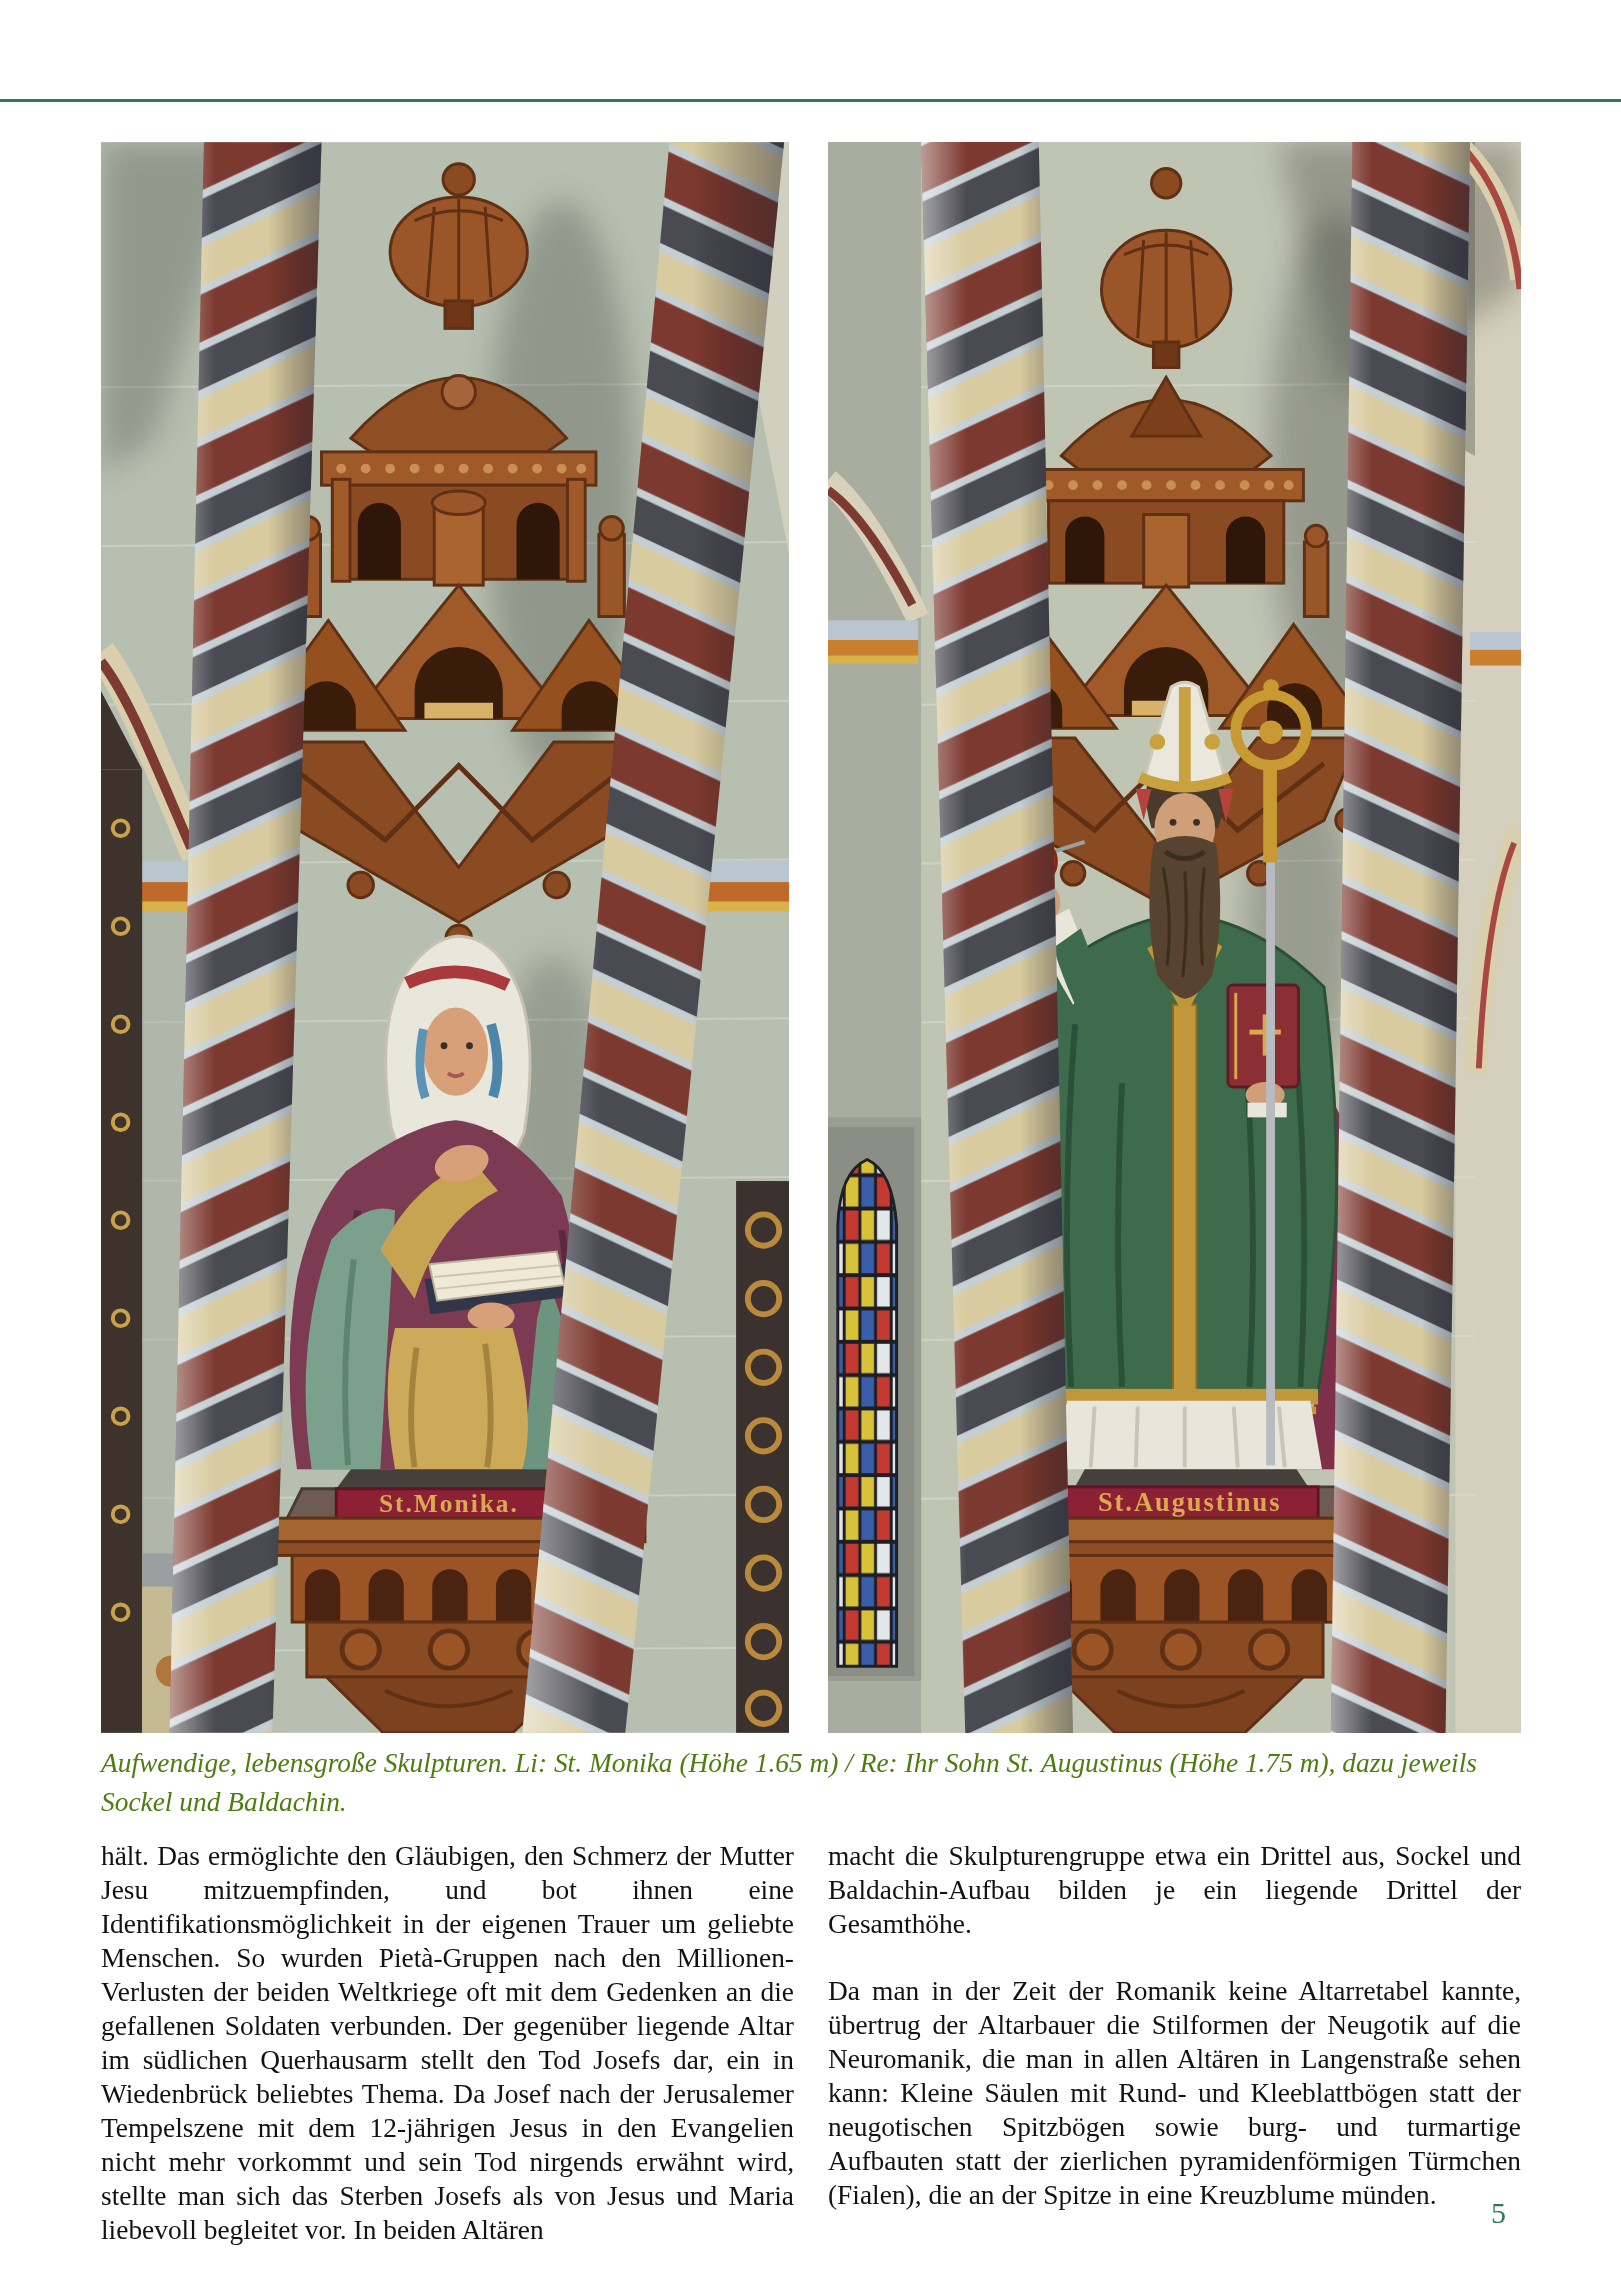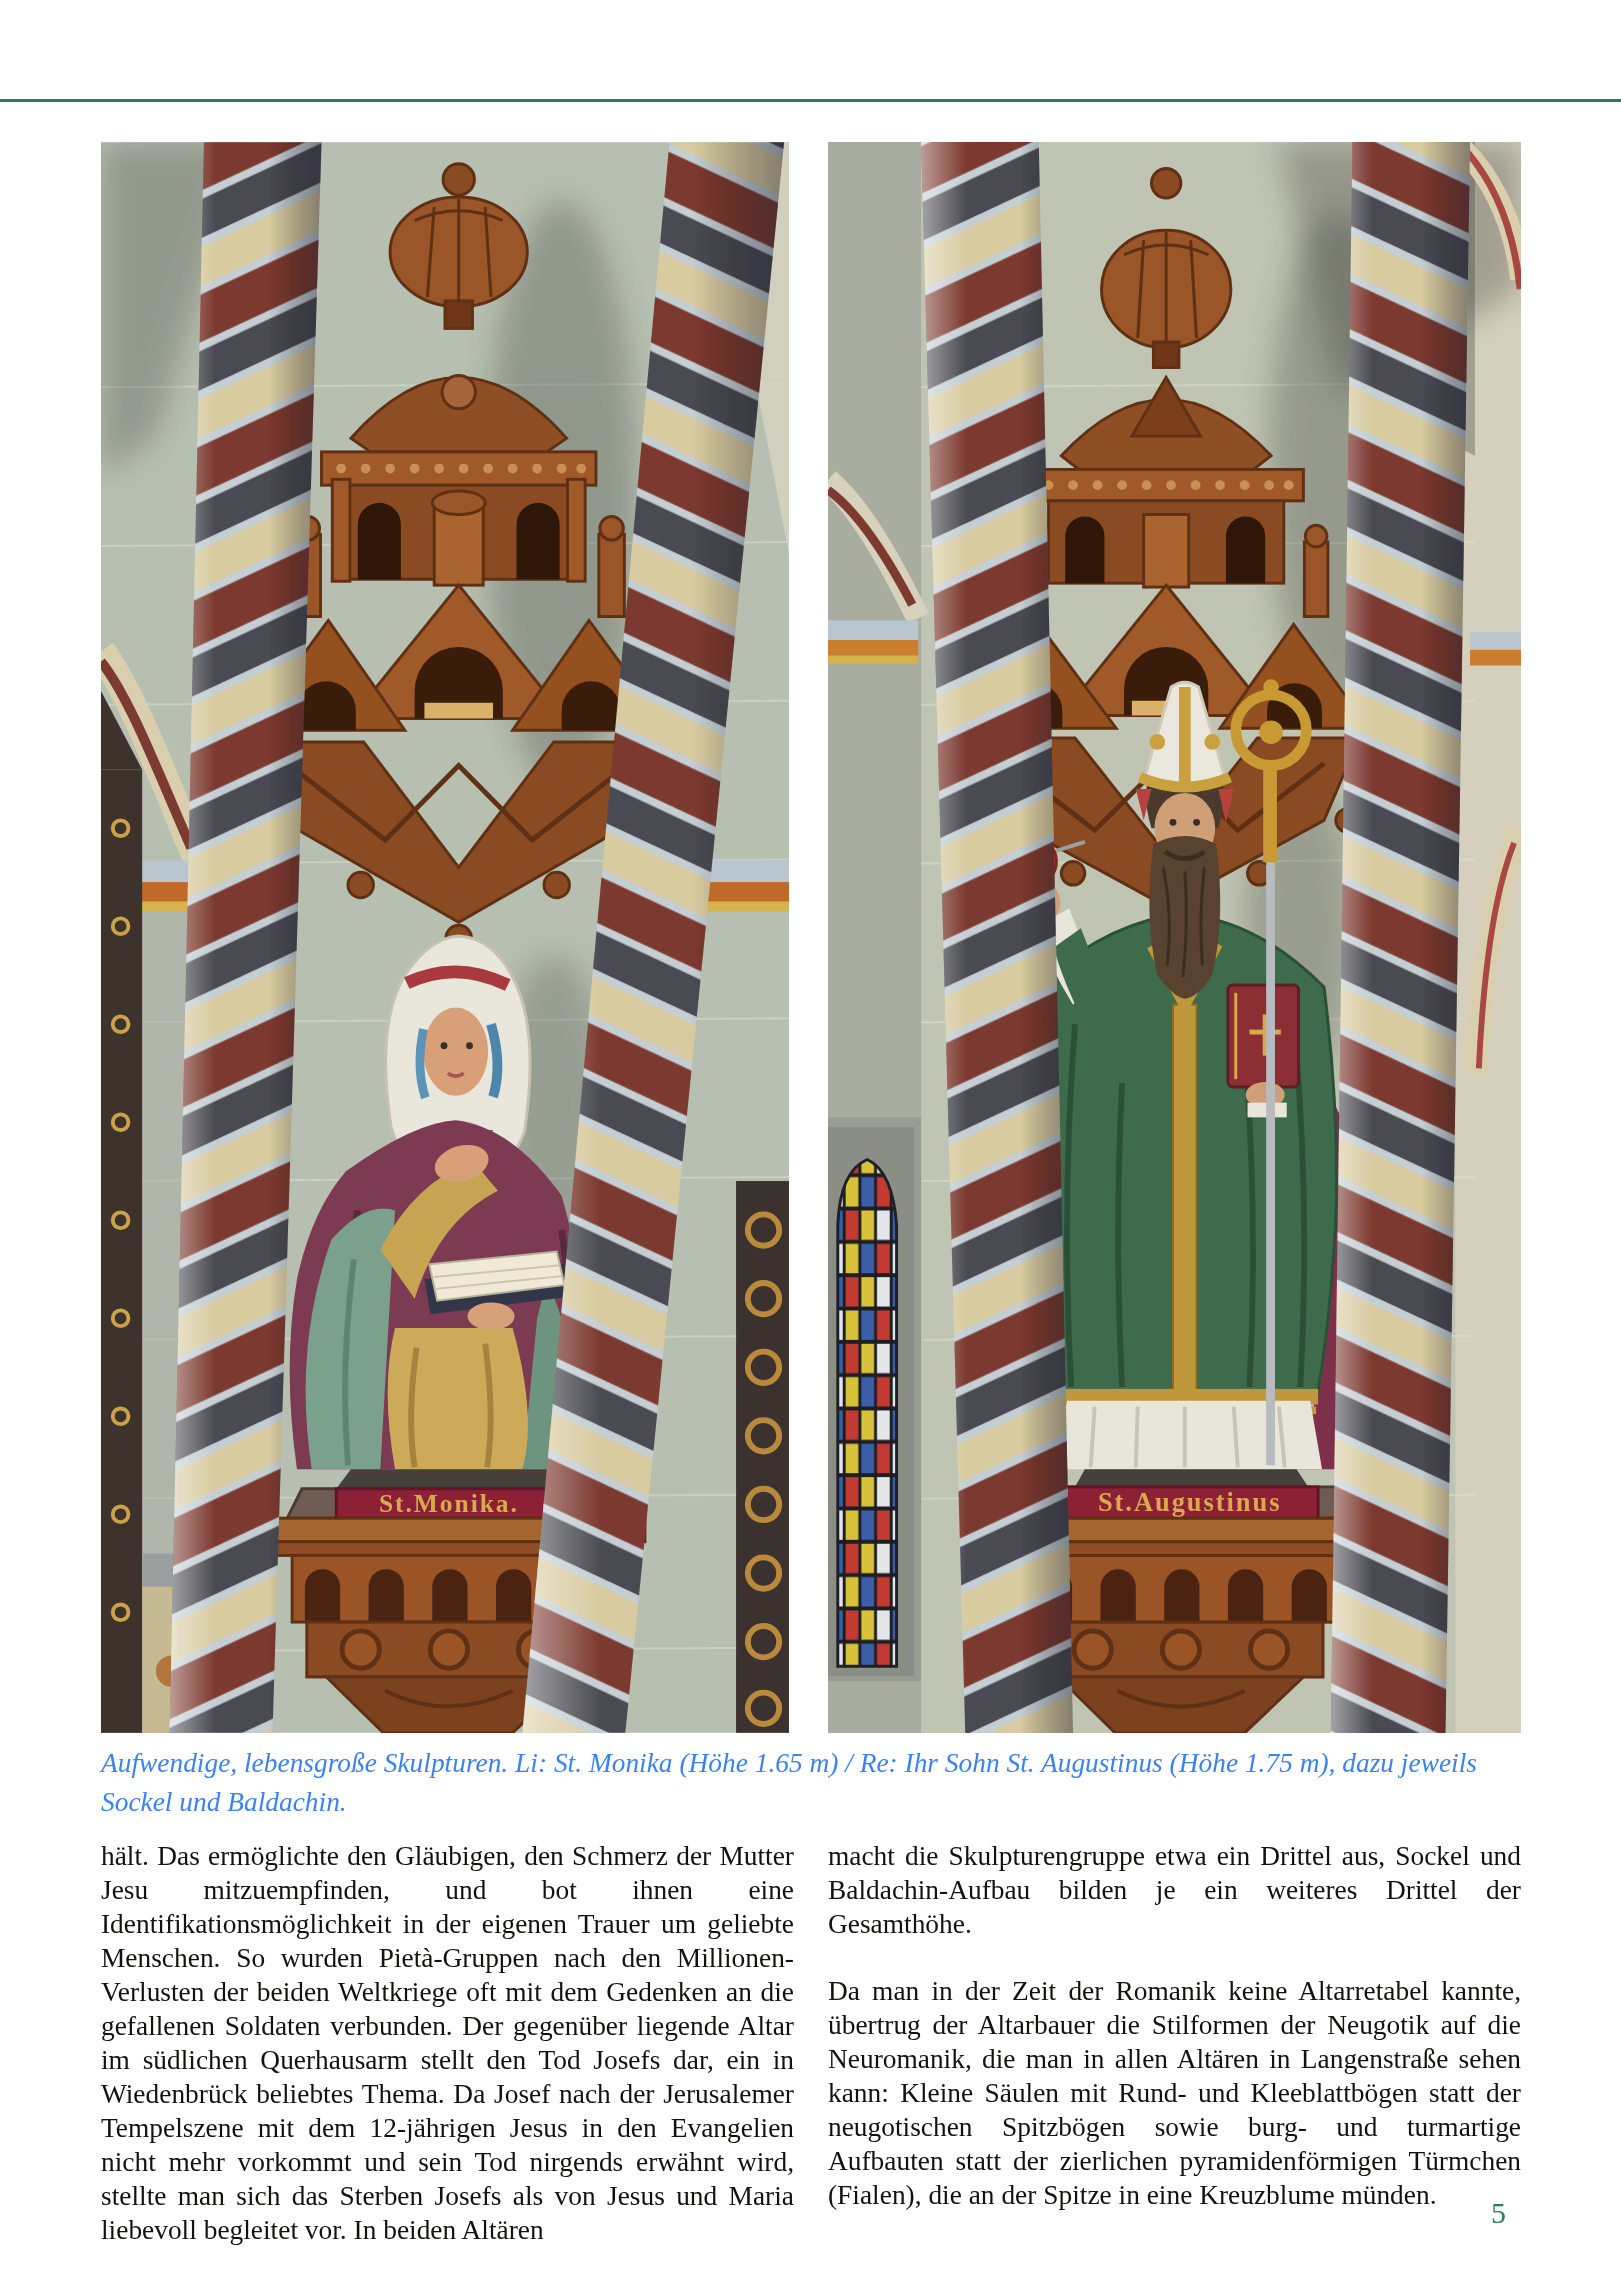--- a/index.html
+++ b/index.html
@@ -10,21 +10,21 @@
   .mag-header{position:absolute;top:39px;right:100px;text-align:right;white-space:nowrap;}
   .issue{font-size:27.4px;color:#2b7a58;letter-spacing:1px;margin-right:13.7px;}
   .mag-title{font-size:46px;color:#2b7a58;font-variant:small-caps;letter-spacing:2.9px;}
   .header-rule{position:absolute;top:99px;left:0;width:1621px;height:2.9px;background:#2b7a58;}
 
   
   .photo{position:absolute;top:142px;display:block;}
   .photo-left{left:101px;}
   .photo-right{left:828px;}
   .caption{position:absolute;left:101px;top:1744px;width:1407px;
-           font-style:italic;font-size:27.4px;line-height:39px;color:#3b82f6;}
+           font-style:italic;font-size:27.4px;line-height:39px;color:#4d7c0f;}
 
   
   .col{position:absolute;top:1839px;width:693px;font-size:27.4px;line-height:34px;
        text-align:justify;hyphens:auto;font-family:Liberation Serif, serif;-webkit-hyphens:auto;}
   .col-left{left:101px;}
   .col-right{left:828px;}
   .col p{margin:0 0 33px 0;}
 
   .page-number{position:absolute;left:1474px;top:2196px;width:49px;text-align:center;
                font-size:30px;color:#2b7a58;}
@@ -439,19 +439,19 @@
       <polygon points="535,0 655,0 630,1623 513,1623" fill="url(#R-cyl)"></polygon>
     </g>
   </svg>
 
   <div class="caption">Aufwendige, lebensgroße Skulpturen. Li: St. Monika (Höhe 1.65 m) / Re: Ihr Sohn St. Augustinus (Höhe 1.75 m), dazu jeweils Sockel und Baldachin.</div>
 
   <div class="col col-left">
     <p>hält. Das ermöglichte den Gläubigen, den Schmerz der Mutter Jesu mitzuempfinden, und bot ihnen eine Identifikationsmöglichkeit in der eigenen Trauer um geliebte Menschen. So wurden Pietà-Gruppen nach den Millionen-Verlusten der beiden Weltkriege oft mit dem Gedenken an die gefallenen Soldaten verbunden. Der gegenüber liegende Altar im südlichen Querhausarm stellt den Tod Josefs dar, ein in Wiedenbrück beliebtes Thema. Da Josef nach der Jerusalemer Tempelszene mit dem 12-jährigen Jesus in den Evangelien nicht mehr vorkommt und sein Tod nirgends erwähnt wird, stellte man sich das Sterben Josefs als von Jesus und Maria liebevoll begleitet vor. In beiden Altären</p>
   </div>
   <div class="col col-right">
-    <p>macht die Skulpturengruppe etwa ein Drittel aus, Sockel und Baldachin-Aufbau bilden je ein weiteres Drittel der Gesamthöhe.</p>
+    <p>macht die Skulpturengruppe etwa ein Drittel aus, Sockel und Baldachin-Aufbau bilden je ein liegende Drittel der Gesamthöhe.</p>
     <p>Da man in der Zeit der Romanik keine Altarretabel kannte, übertrug der Altarbauer die Stilformen der Neugotik auf die Neuromanik, die man in allen Altären in Langenstraße sehen kann: Kleine Säulen mit Rund- und Kleeblattbögen statt der neugotischen Spitzbögen sowie burg- und turmartige Aufbauten statt der zierlichen pyramidenförmigen Türmchen (Fialen), die an der Spitze in eine Kreuzblume münden.</p>
   </div>
 
   <div class="page-number">5</div>
 </div>
 
 
 </body></html>

